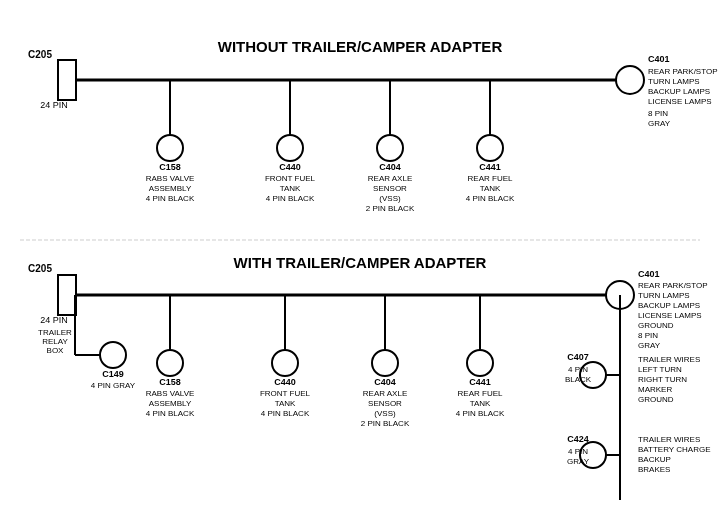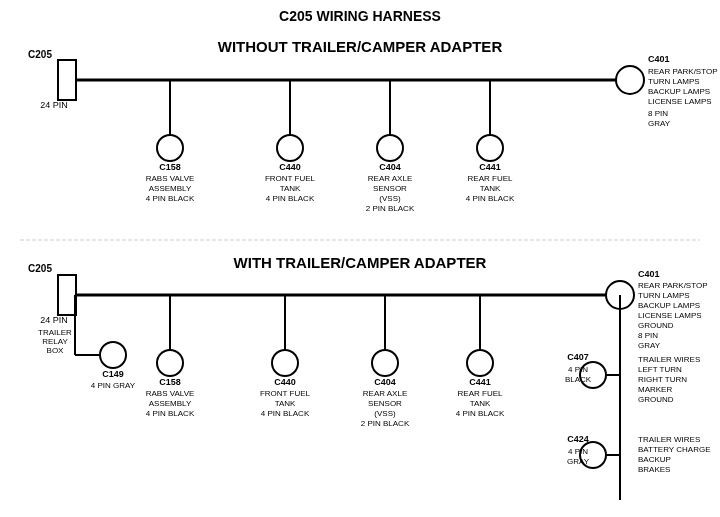--- a/index.html
+++ b/index.html
@@ -31,21 +31,20 @@
       right: 0;
       text-align: center;
       font-size: 14px;
       font-weight: bold;
     }
   </style>
 </head>
 <body>
 
 <div class="diagram-container">
-  <div class="title">C205 WIRING HARNESS</div>
 
   <svg viewBox="0 0 720 517" xmlns="http://www.w3.org/2000/svg">
 
     <text x="360" y="52" text-anchor="middle" font-size="15" font-weight="bold" font-family="Arial">WITHOUT  TRAILER/CAMPER  ADAPTER</text>
 
     <line x1="75" y1="80" x2="630" y2="80" stroke="black" stroke-width="3"></line>
 
     <rect x="58" y="60" width="18" height="40" fill="white" stroke="black" stroke-width="2"></rect>
     <text x="40" y="58" text-anchor="middle" font-size="10" font-family="Arial" font-weight="bold">C205</text>
     <text x="54" y="108" text-anchor="middle" font-size="9" font-family="Arial">24 PIN</text>

